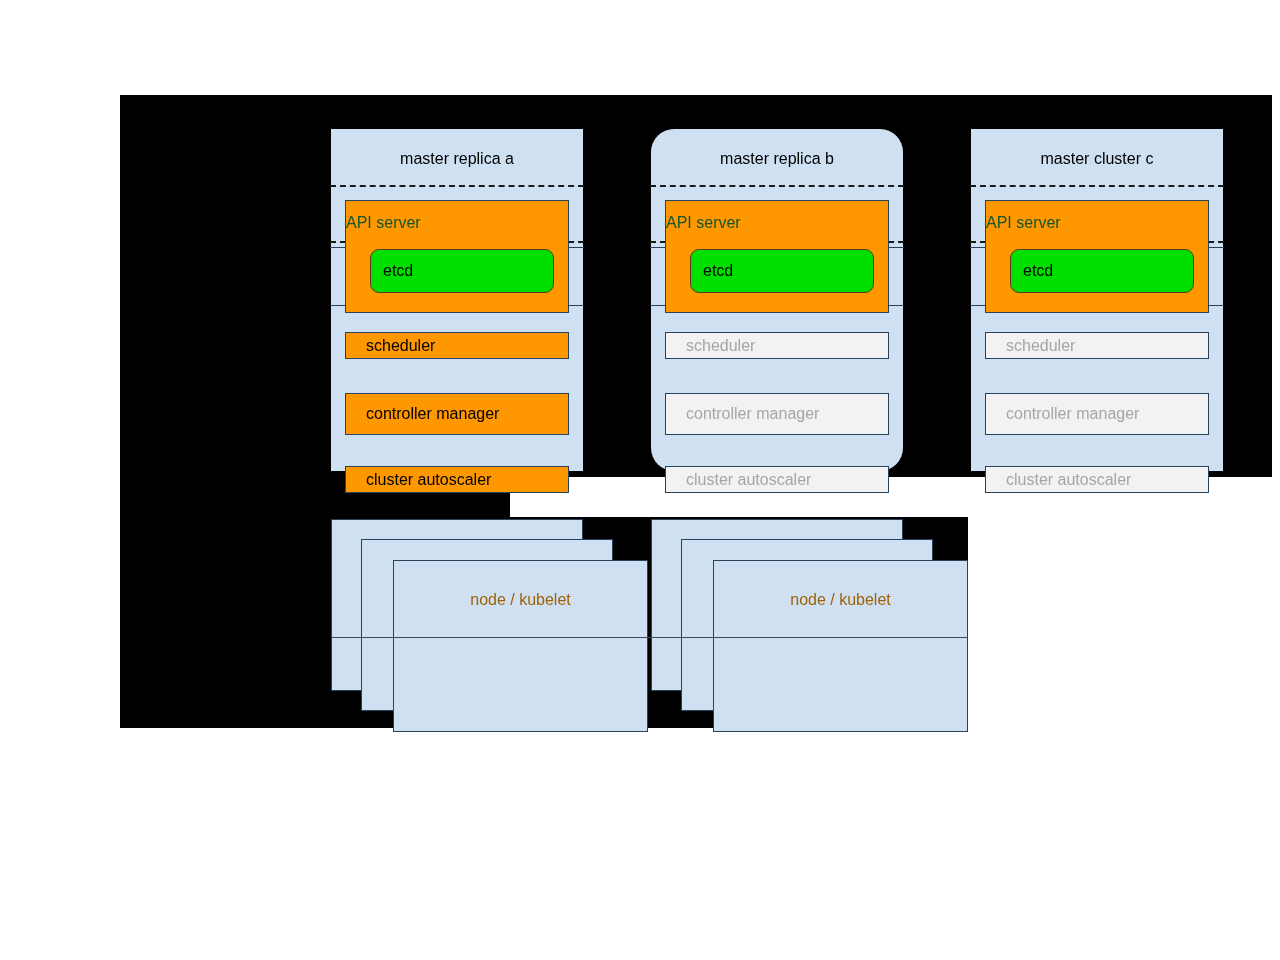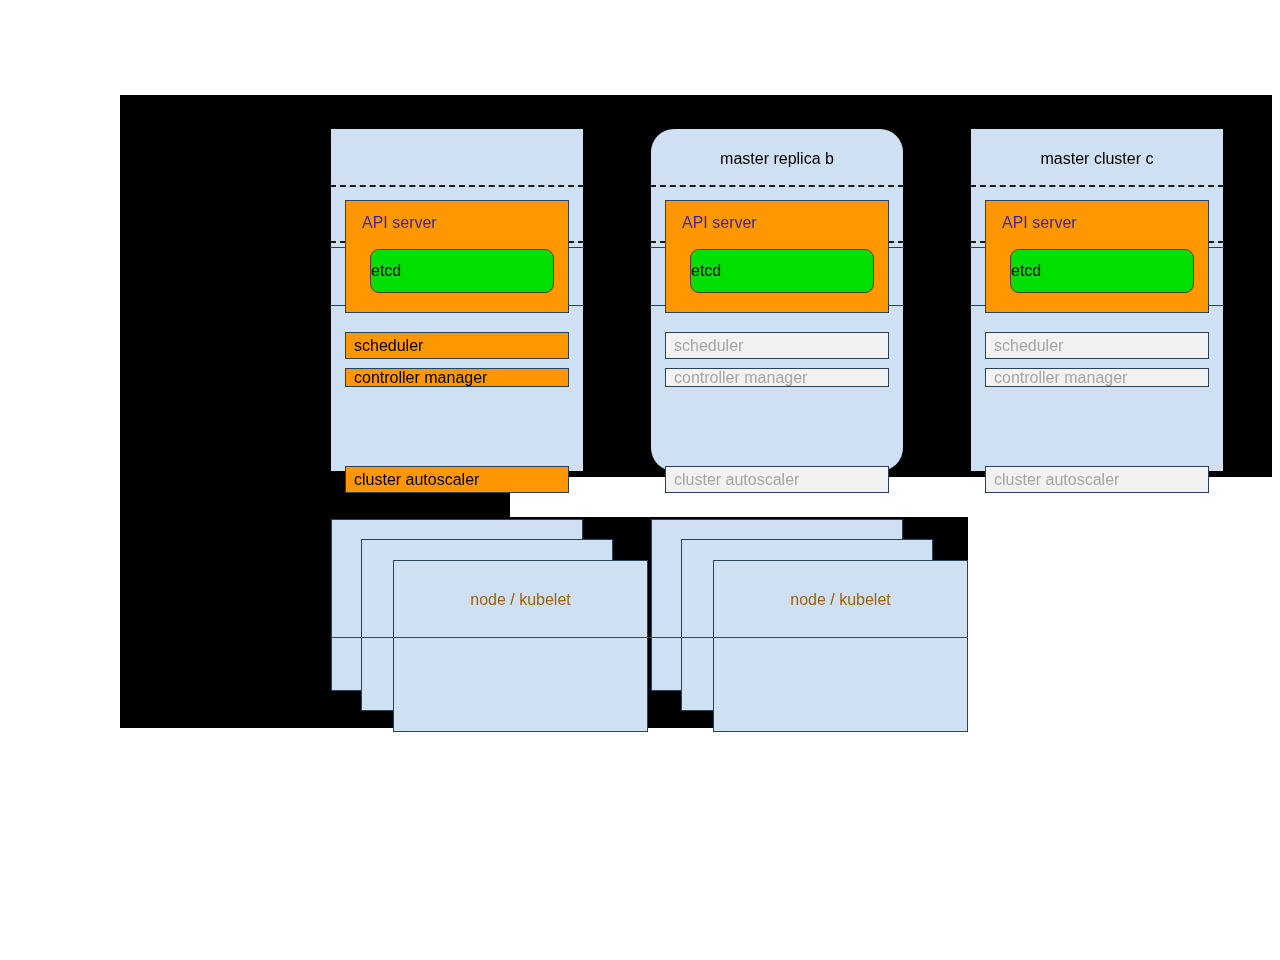--- a/index.html
+++ b/index.html
@@ -78,64 +78,65 @@
 
   
   .component {
     position: absolute;
     left: 14px;
     width: 224px;
     box-sizing: border-box;
     border: 1px solid #26425c;
     font-size: 16px;
     line-height: 1;
-    padding-left: 8px;
+    padding-left: 20px;
     display: flex;
     align-items: center;
   }
   .component.active   { background: #ff9800; color: #000000; }
   .component.inactive { background: #f2f2f2; color: #a6a6a6; }
 
   
   .apiserver-block {
     position: absolute;
     left: 14px;
     top: 71px;
     width: 224px;
     height: 113px;
     background: #ff9800;
     border: 1px solid #26425c;
     box-sizing: border-box;
     z-index: 3;
   }
   .apiserver-label {
     position: absolute;
-    left: 16px;
+    left: 0;
     top: 13px;
     font-size: 16px;
-    color: #4c1d95;
+    color: #14532d;
   }
   .etcd-box {
     position: absolute;
     left: 24px;
     top: 48px;
     width: 184px;
     height: 44px;
     background: #00e000;
     border: 1px solid #5a3a10;
     border-radius: 9px;
     box-sizing: border-box;
     display: flex;
     align-items: center;
+    padding-left: 12px;
     font-size: 16px;
     color: #000000;
   }
 
   .row-scheduler  { top: 203px; height: 27px; }
-  .row-controller { top: 239px; height: 19px; }
+  .row-controller { top: 264px; height: 42px; }
   .row-autoscaler { top: 299px; height: 27px; margin-top: 38px; }
 
   
   .node-stack { position: absolute; }
   #node-stack-0 { left: 331px; top: 519px; }
   #node-stack-1 { left: 651px; top: 519px; }
 
   .node-layer {
     position: absolute;
     background: #cfe0f3;
@@ -173,20 +174,21 @@
 </head>
 <body>
 
 <div id="stage">
 
   <div class="backdrop" id="backdrop-top"></div>
   <div class="backdrop" id="backdrop-bottom"></div>
   <div class="backdrop" id="backdrop-bottom2"></div>
 
   <div class="replica-card" id="replica-0">
+    <div class="replica-title">master replica a</div>
     <div class="dash-line dash-under-title"></div>
     <div class="solid-line solid-a"></div>
     <div class="dash-line dash-mid"></div>
     <div class="solid-line solid-b"></div>
 
     <div class="apiserver-block">
       <div class="apiserver-label">API server</div>
       <div class="etcd-box">etcd</div>
     </div>
 

